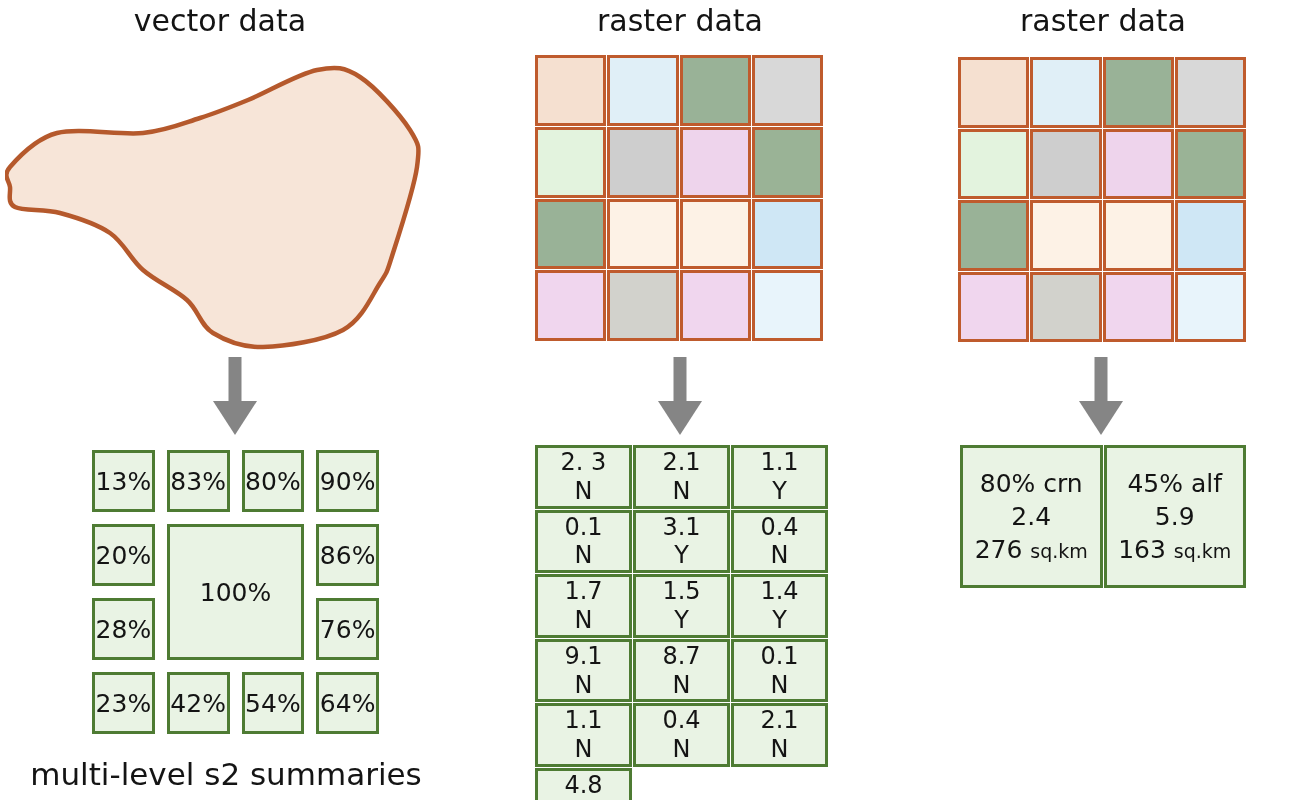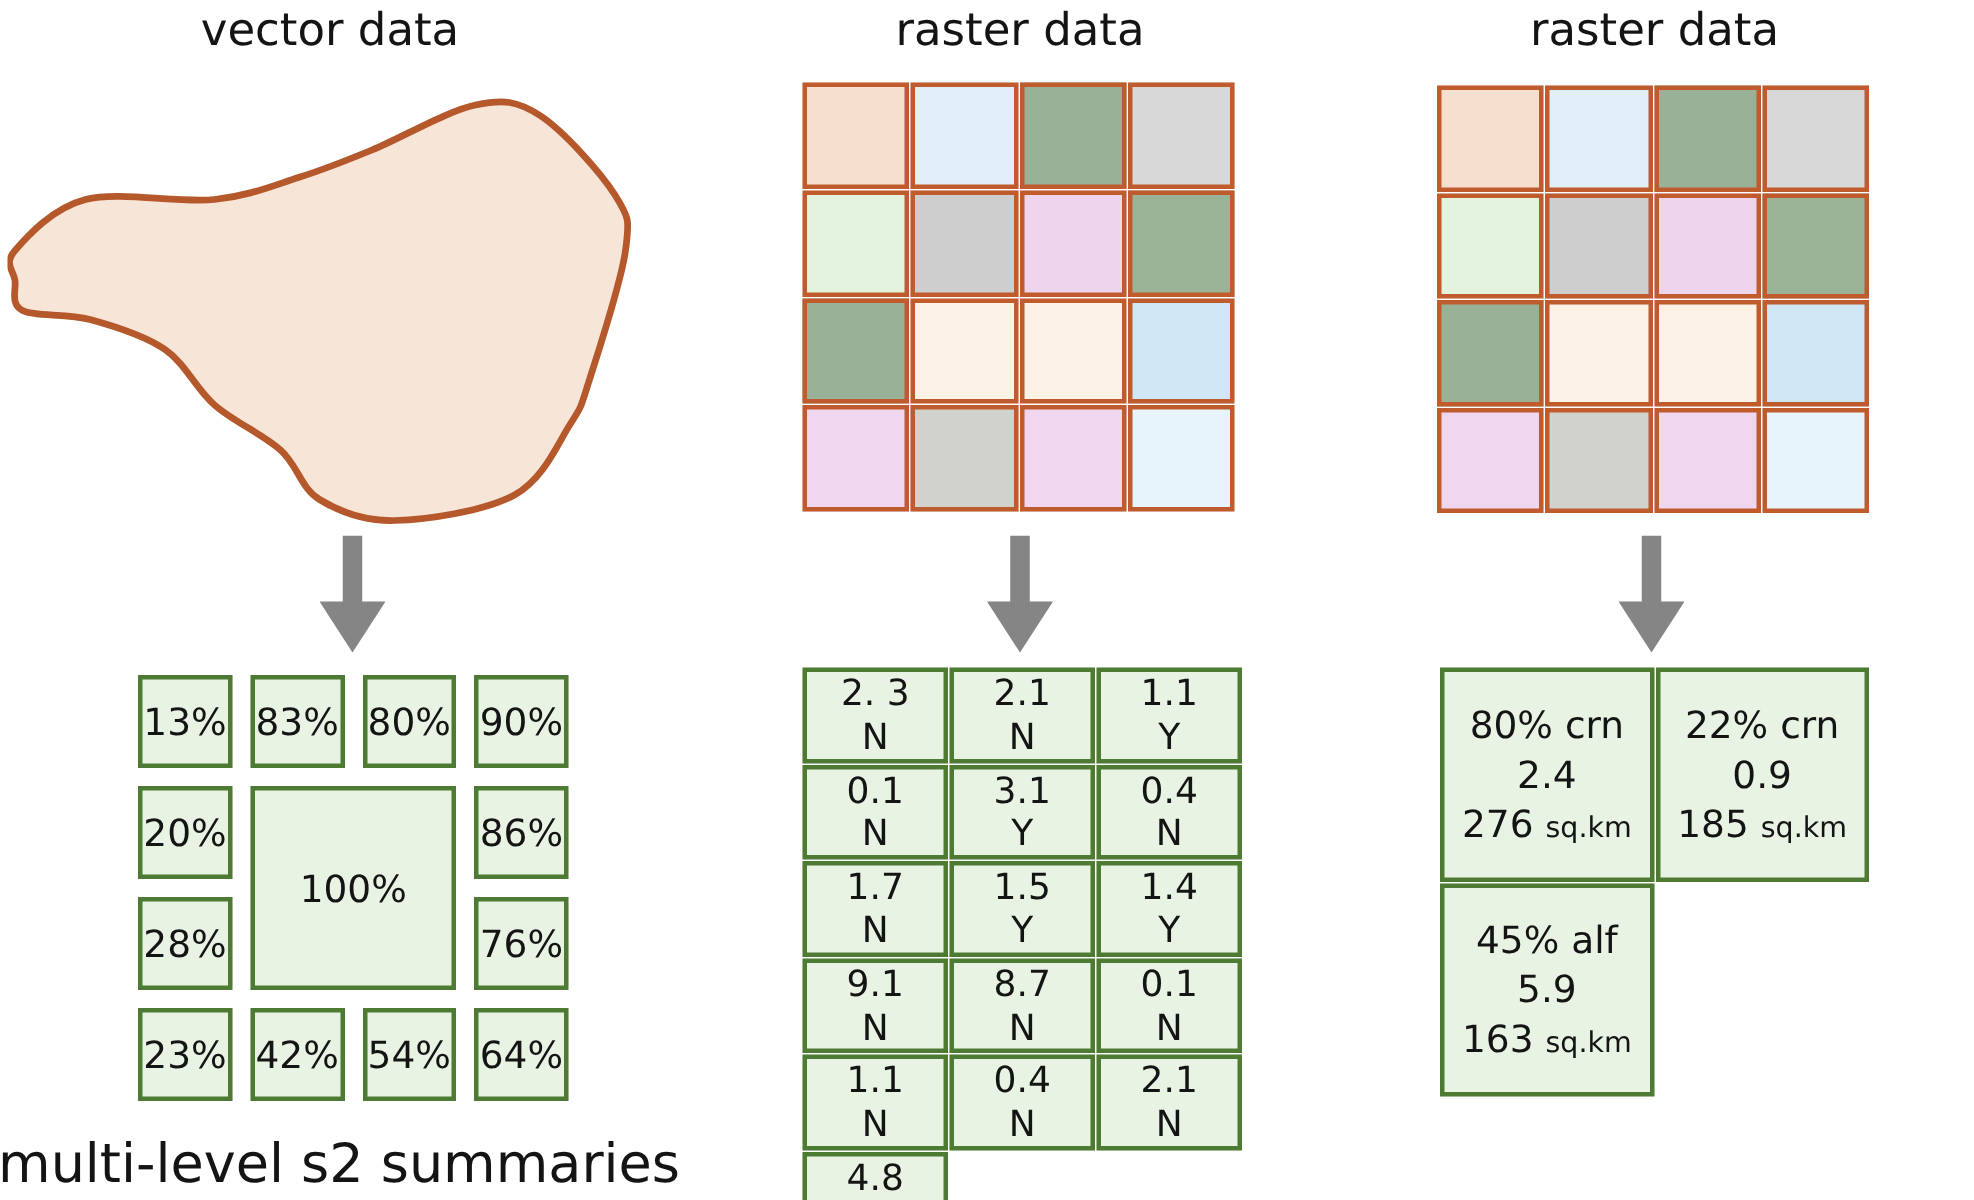--- a/index.html
+++ b/index.html
@@ -7,21 +7,21 @@
     position:relative; width:1316px; height:800px; background:var(--bg,#fff);
     font-family:"DejaVu Sans","Liberation Sans",sans-serif; color:var(--text,#141414);
     overflow:hidden;
   }
   .col-title {
     position:absolute; top:3px; transform:translateX(-50%);
     font-size:30px; white-space:nowrap; color:var(--text,#141414);
   }
   .caption {
     position:absolute; top:756px; transform:translateX(-50%);
-    font-size:36px; white-space:nowrap; color:var(--text,#141414);
+    font-size:31px; white-space:nowrap; color:var(--text,#141414);
   }
   .abs { position:absolute; }
   
   .raster-grid {
     position:absolute; display:grid;
     grid-template-columns:repeat(4,1fr); grid-template-rows:repeat(4,1fr);
     gap:1px; background:#ffffff;
   }
   .raster-grid .rcell { border:3px solid var(--raster-line,#bf5b2d); }
   
@@ -192,25 +192,20 @@
       </div>
     </div>
 
   <div id="agg-grid" class="green-grid">
       <div class="gcell">
         <div>80% crn</div>
         <div>2.4</div>
         <div>276 <span class="unit">sq.km</span></div>
       </div>
       <div class="gcell">
-        <div>22% crn</div>
-        <div>0.9</div>
-        <div>185 <span class="unit">sq.km</span></div>
-      </div>
-      <div class="gcell">
         <div>45% alf</div>
         <div>5.9</div>
         <div>163 <span class="unit">sq.km</span></div>
       </div>
     </div>
 
   <div class="caption" style="left:226px">multi-level s2 summaries</div>
 
 </div>
 

